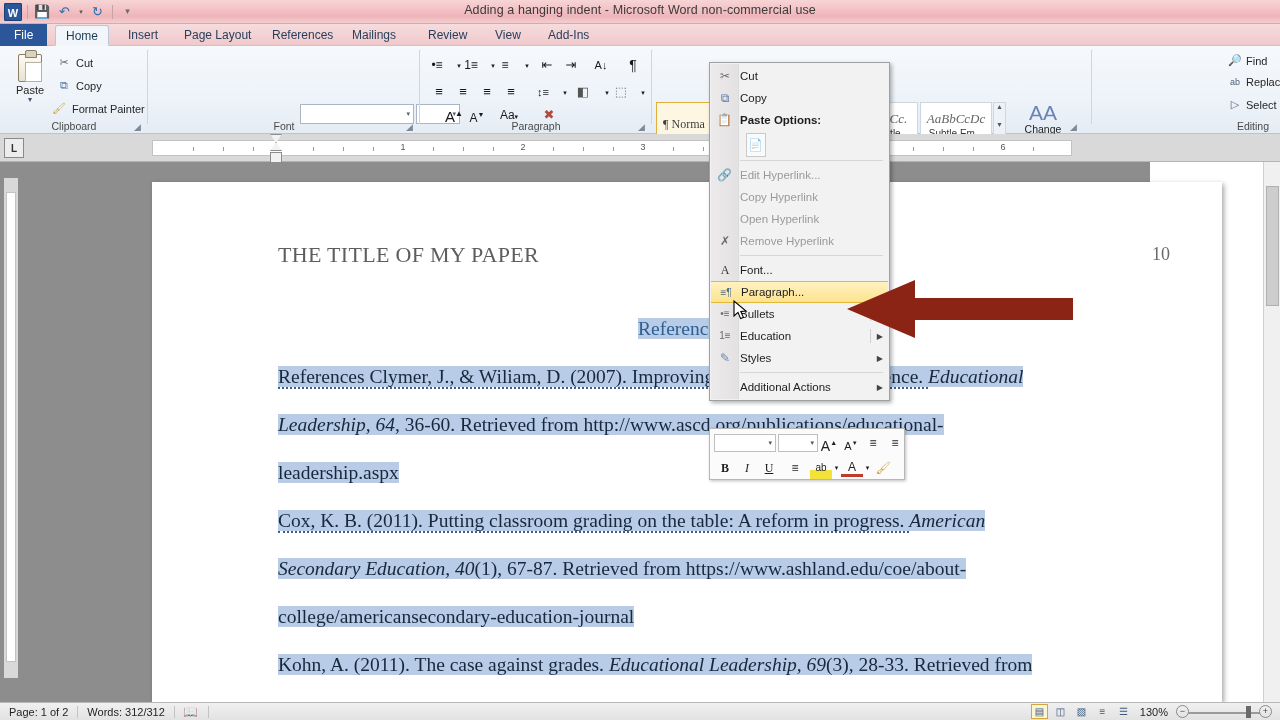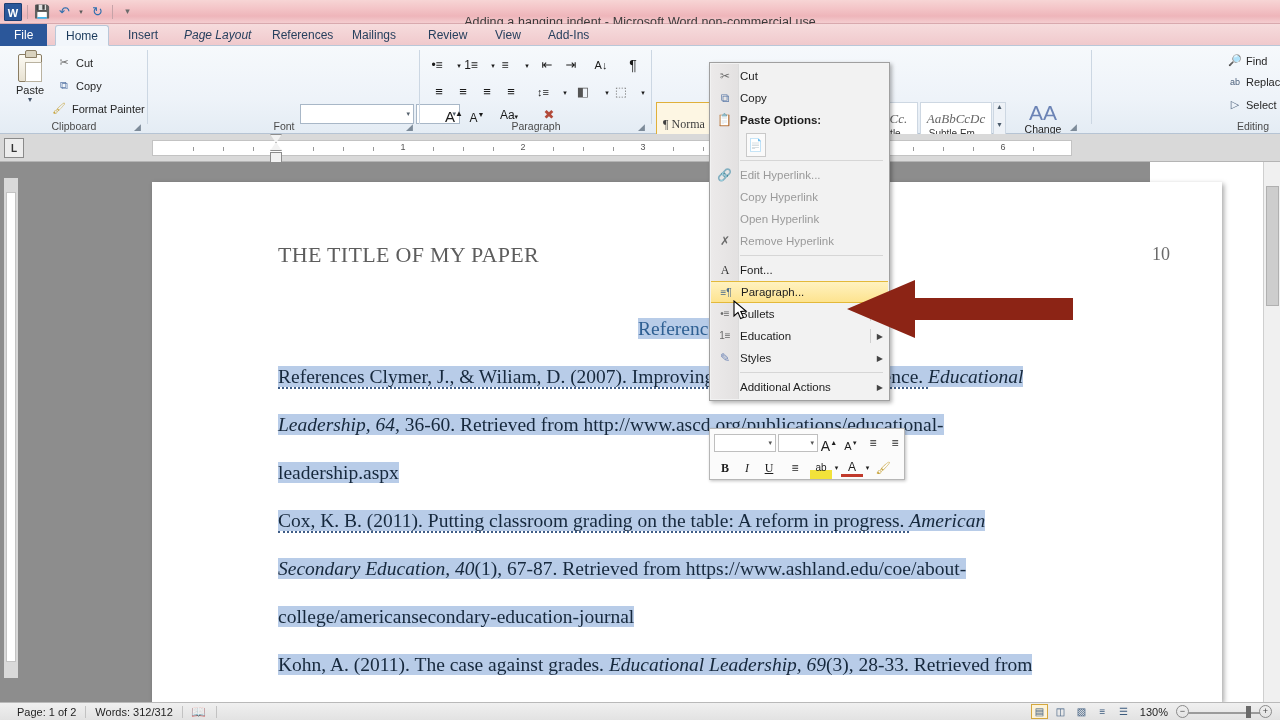--- a/index.html
+++ b/index.html
@@ -14,21 +14,21 @@
   #app { position:relative; width:1280px; height:720px; }
 
   
   .titlebar {
     position:absolute; left:0; top:0; width:1280px; height:24px;
     background:linear-gradient(to bottom,#f7d5d5 0%,#f3c3c6 40%,#eeb5ba 70%,#f4cdd0 100%);
     border-bottom:1px solid #d8a9ae;
   }
   .titlebar .caption {
     position:absolute; left:0; right:0; top:3px; text-align:center;
-    font-size:12.5px; color:#3a3a3a; letter-spacing:.1px;margin-top:12px;
+    font-size:12.5px; color:#3a3a3a; letter-spacing:.1px;
   }
   .qat { position:absolute; left:4px; top:2px; display:flex; align-items:center; gap:3px; }
   .qat .wlogo {
     width:18px; height:18px; background:#2b579a; color:#fff;
     font-size:11px; font-weight:bold; text-align:center; line-height:18px;
     border:1px solid #1d3f73; border-radius:1px;
   }
   .qat .sep { width:1px; height:14px; background:#c6a3a8; margin:0 2px; }
   .qat .qbtn {
     width:19px; height:19px; line-height:19px; text-align:center;
@@ -264,21 +264,21 @@
   .bigarrow { position:absolute; left:845px; top:270px; z-index:50; }
 
   
   .cursor { position:absolute; left:733px; top:300px; z-index:60; }
 
   
   .statusbar {
     position:absolute; left:0; top:702px; width:1280px; height:18px;
     background:linear-gradient(to bottom,#f0f0f0,#e2e2e2);
     border-top:1px solid #b9b9b9;
-    display:flex; align-items:center; font-size:11px; color:#1f1f1f;padding-left:8px;
+    display:flex; align-items:center; font-size:11px; color:#1f1f1f;
   }
   .statusbar .sitem { padding:0 9px; white-space:nowrap; }
   .statusbar .sdiv { width:1px; height:12px; background:#c2c2c2; }
   .statusbar .right { margin-left:auto; display:flex; align-items:center; gap:4px; padding-right:8px; }
   .vbtn {
     width:17px; height:15px; border:1px solid transparent;
     display:flex; align-items:center; justify-content:center;
     font-size:10px; color:#3b5a7d;
   }
   .vbtn.on { border:1px solid #d4a73c; background:#fdf3d8; }
@@ -314,21 +314,21 @@
       <div class="sep"></div>
       <div class="qbtn more">▾</div>
     </div>
     <div class="caption">Adding a hanging indent  -  Microsoft Word non-commercial use</div>
   </div>
 
   <div class="tabstrip">
     <div class="tab file" style="left:0;">File</div>
     <div class="tab active" style="left:55px;">Home</div>
     <div class="tab" style="left:118px;">Insert</div>
-    <div class="tab" style="left:174px;font-style:italic;">Page Layout</div>
+    <div class="tab" style="left:174px;">Page Layout</div>
     <div class="tab" style="left:262px;">References</div>
     <div class="tab" style="left:342px;">Mailings</div>
     <div class="tab" style="left:418px;">Review</div>
     <div class="tab" style="left:485px;">View</div>
     <div class="tab" style="left:538px;">Add-Ins</div>
   </div>
 
   <div class="ribbon">
 
     <div class="group" style="left:0; width:148px;">

